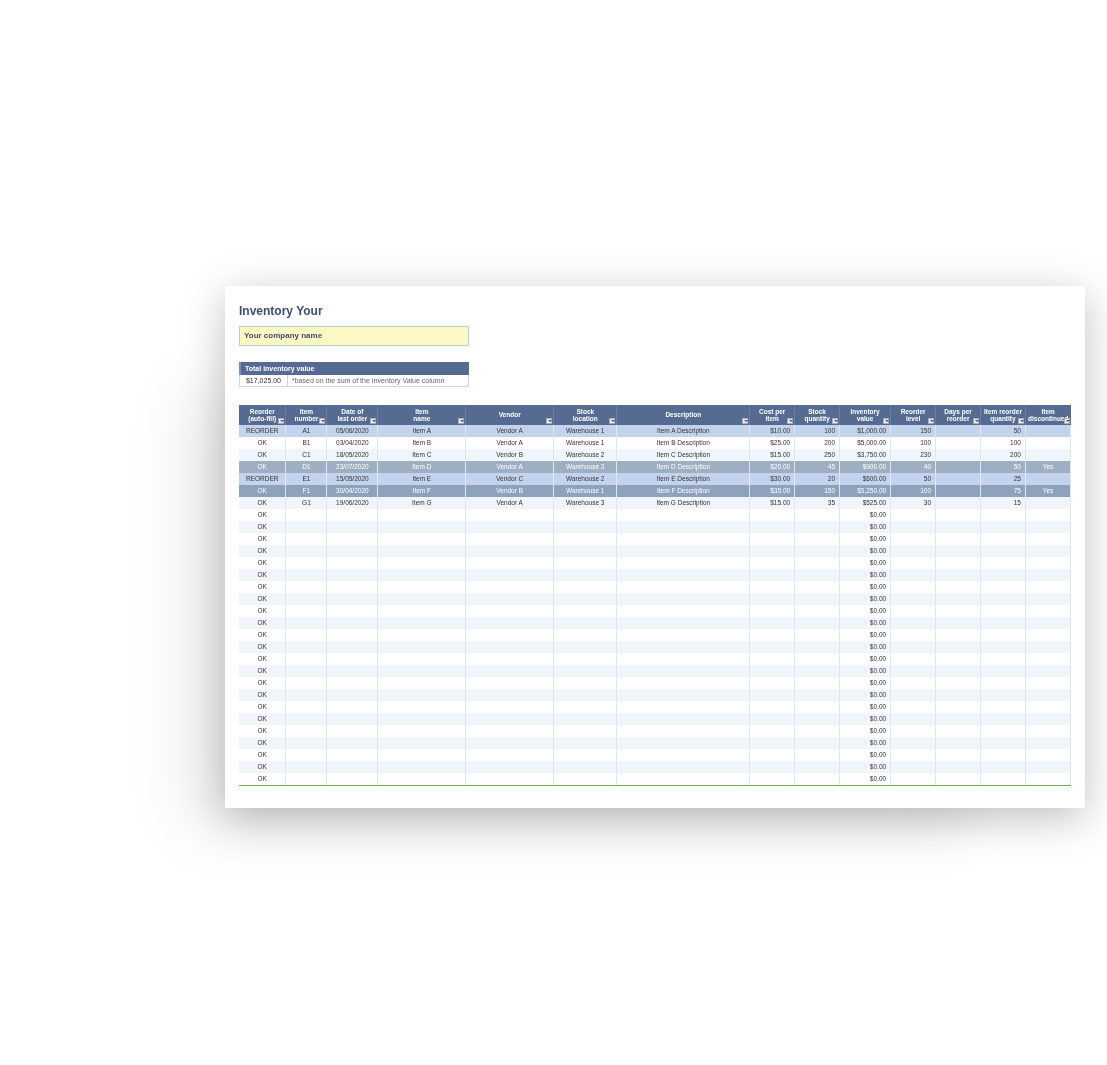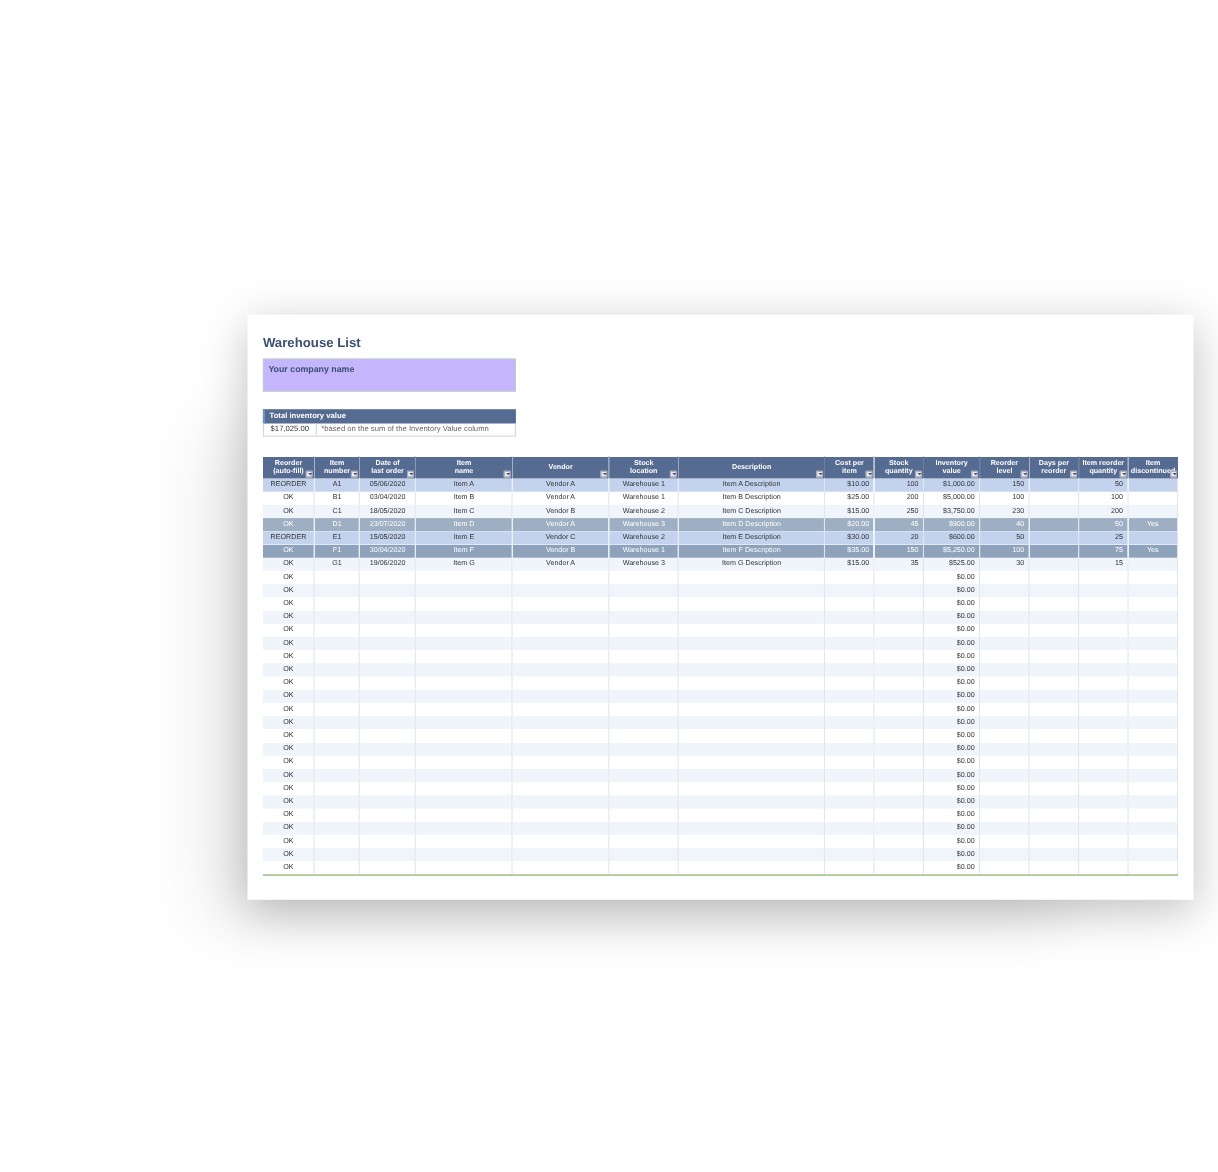--- a/index.html
+++ b/index.html
@@ -22,28 +22,28 @@
     color: #333;
   }
   .title {
     font-size: 12px;
     font-weight: bold;
     color: #3b4f73;
     margin-bottom: 8px;
   }
   .company {
     width: 230px;
-    height: 30px;
+    height: 20px;
     line-height: 18px;
     border: 1px solid #bcc;
     padding: 0 4px;
     font-size: 8px;
     font-weight: bold;
     color: #3b4f73;
-    background: #c4b5fd;
+    background: #fef9c3;
     margin-bottom: 16px;
   }
   .totalbar {
     width: 230px;
     background: #556b91;
     color: #fff;
     font-weight: bold;
     font-size: 7px;
     padding: 3px 4px;
     border-left: 2px solid #6c93c4;
@@ -137,21 +137,21 @@
   col.c1{width:46px}col.c2{width:40px}col.c3{width:50px}col.c4{width:86px}
   col.c5{width:86px}col.c6{width:62px}col.c7{width:130px}col.c8{width:44px}
   col.c9{width:44px}col.c10{width:50px}col.c11{width:44px}col.c12{width:44px}
   col.c13{width:44px}col.c14{width:44px}
   tr.lastline td{border-bottom:1px solid #7aa65a;}
 </style>
 </head>
 <body>
 
 <div class="sheet">
-  <div class="title">Warehouse List</div>
+  <div class="title">Inventory Your</div>
   <div class="company">Your company name</div>
   <div class="totalbar">Total inventory value</div>
   <div class="totalrow">
     <div class="val">$17,025.00</div>
     <div class="note">*based on the sum of the Inventory Value column</div>
   </div>
 
   <table>
     <colgroup>
       <col class="c1">

